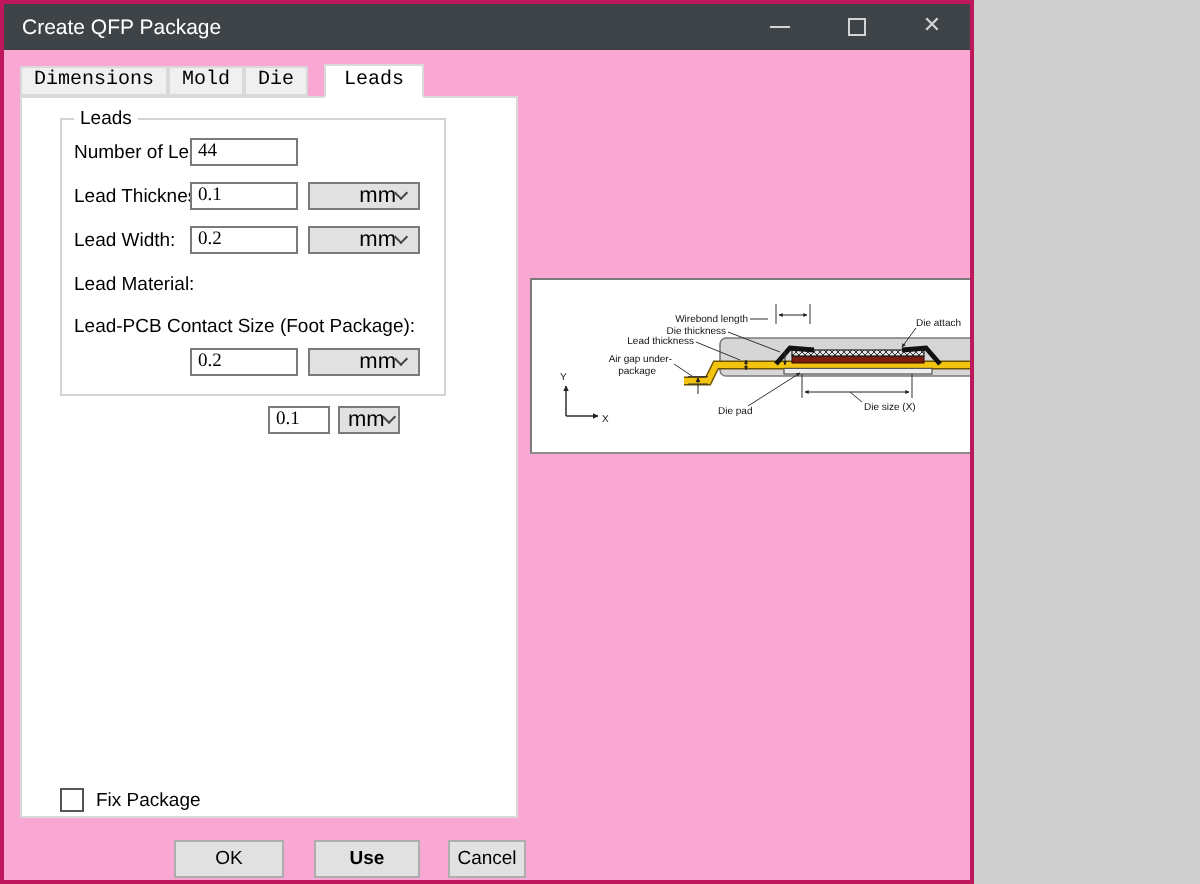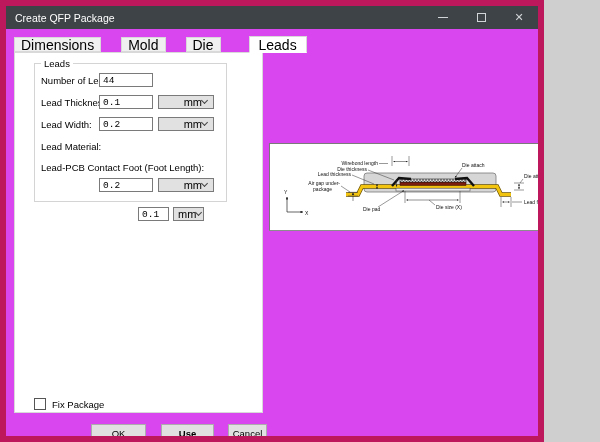--- a/index.html
+++ b/index.html
@@ -1,38 +1,39 @@
 <!DOCTYPE html>
 <html><head>
 <meta charset="utf-8">
 <style>
   * { margin:0; padding:0; box-sizing:border-box; }
   html,body { background:#cfcfcf; }
   .window {
-    position:relative; width:544px; height:442px;
-    background:#d946ef; border:6px solid #be185d;
+    position:relative; width:487px; height:442px;
+    background:#f9a8d4; border:2px solid #be185d;
     font-family:"Liberation Sans", sans-serif; overflow:hidden;
   }
   
   .titlebar {
     position:absolute; top:0; left:0; right:0; height:23px;
     background:#3e4347; display:flex; align-items:center;
   }
   .title { color:#ffffff; font-size:10.5px; padding-left:9px; white-space:nowrap; }
   .win-controls { margin-left:auto; display:flex; height:100%; }
   .winbtn { width:38px; height:100%; display:flex; align-items:center; justify-content:center; color:#d2d5d7; font-size:11px; }
   .glyph-min { width:10px; height:1px; background:#d2d5d7; display:inline-block; }
   .glyph-max { width:9px; height:9px; border:1px solid #d2d5d7; display:inline-block; }
   .glyph-close { font-size:11px; line-height:1; }
   
   .tabs { position:absolute; left:8px; top:30px; display:flex; align-items:flex-end; z-index:3; }
   .tab {
-    height:15px; line-height:14px; padding:0 6px; margin-right:20px;
-    background:#f0f0f0; border:1px solid #d9d9d9; font-size:14px; color:#000;
+    height:15px; line-height:14px; padding:0 6px; margin-right:0;
+    background:#f0f0f0; border:1px solid #d9d9d9; font-size:10px; color:#000;
     white-space:nowrap;
+    font-family:Liberation Mono, monospace;
   }
   .tab.active {
     height:17px; line-height:16px; padding:0 9px; margin-left:8px; margin-bottom:-1px;
     background:#ffffff; border:1px solid #d9d9d9; border-bottom:1px solid #ffffff;
   }
   
   .tabpage {
     position:absolute; left:8px; top:46px; width:249px; height:361px;
     background:#ffffff; border:1px solid #d9d9d9; z-index:1;
   }
@@ -41,21 +42,21 @@
     position:absolute; left:28px; top:57px; width:193px; height:139px;
     border:1px solid #d4d4d4; z-index:2;
   }
   .groupbox-caption {
     position:absolute; left:6px; top:-6px; background:#ffffff; padding:0 3px;
     font-size:9.5px; color:#000; white-space:nowrap;
   }
   .fieldlabel { position:absolute; font-size:9.5px; color:#000; white-space:nowrap; z-index:2; }
   .textinput {
     position:absolute; height:14px; border:1px solid #7a7a7a; background:#ffffff;
-    font-family:Liberation Mono, monospace; font-size:9.5px; color:#000;
+    font-family:Liberation Serif, serif; font-size:9.5px; color:#000;
     padding:0 3px; z-index:2; outline:none;
   }
   .combo {
     position:absolute; height:14px; border:1px solid #7a7a7a; background:#e1e1e1;
     display:flex; align-items:center; z-index:2; cursor:default;
   }
   .combo-val { font-size:11px; color:#000; padding-left:4px; white-space:nowrap; flex:1;text-align:right; }
   .chev {
     width:5px; height:5px; border-right:1px solid #444; border-bottom:1px solid #444;
     transform:rotate(45deg); margin-right:6px; margin-top:-3px; flex:none;
@@ -113,21 +114,21 @@
   <div class="tabpage"></div>
 
   <div class="groupbox">
     <span class="groupbox-caption">Leads</span>
   </div>
 
   <span class="fieldlabel" style="left:35px; top:69px;">Number of Leads:</span>
   <span class="fieldlabel" style="left:35px; top:91px;">Lead Thickness:</span>
   <span class="fieldlabel" style="left:35px; top:113px;">Lead Width:</span>
   <span class="fieldlabel" style="left:35px; top:135px;">Lead Material:</span>
-  <span class="fieldlabel" style="left:35px; top:156px;">Lead-PCB Contact Foot (Foot Length):</span>
+  <span class="fieldlabel" style="left:35px; top:156px;">Lead-PCB Contact Size (Foot Package):</span>
 
   <input class="textinput" style="left: 93px; top: 67px; width: 54px;" value="44">
   <input class="textinput" style="left: 93px; top: 89px; width: 54px;" value="0.1">
   <input class="textinput" style="left: 93px; top: 111px; width: 54px;" value="0.2">
   <input class="textinput" style="left: 93px; top: 172px; width: 54px;" value="0.2">
   <input class="textinput" style="left: 132px; top: 201px; width: 31px;" value="0.1">
 
   <div class="combo" style="left:152px; top:89px; width:56px;">
     <span class="combo-val">mm</span>
     <span class="chev"></span>

